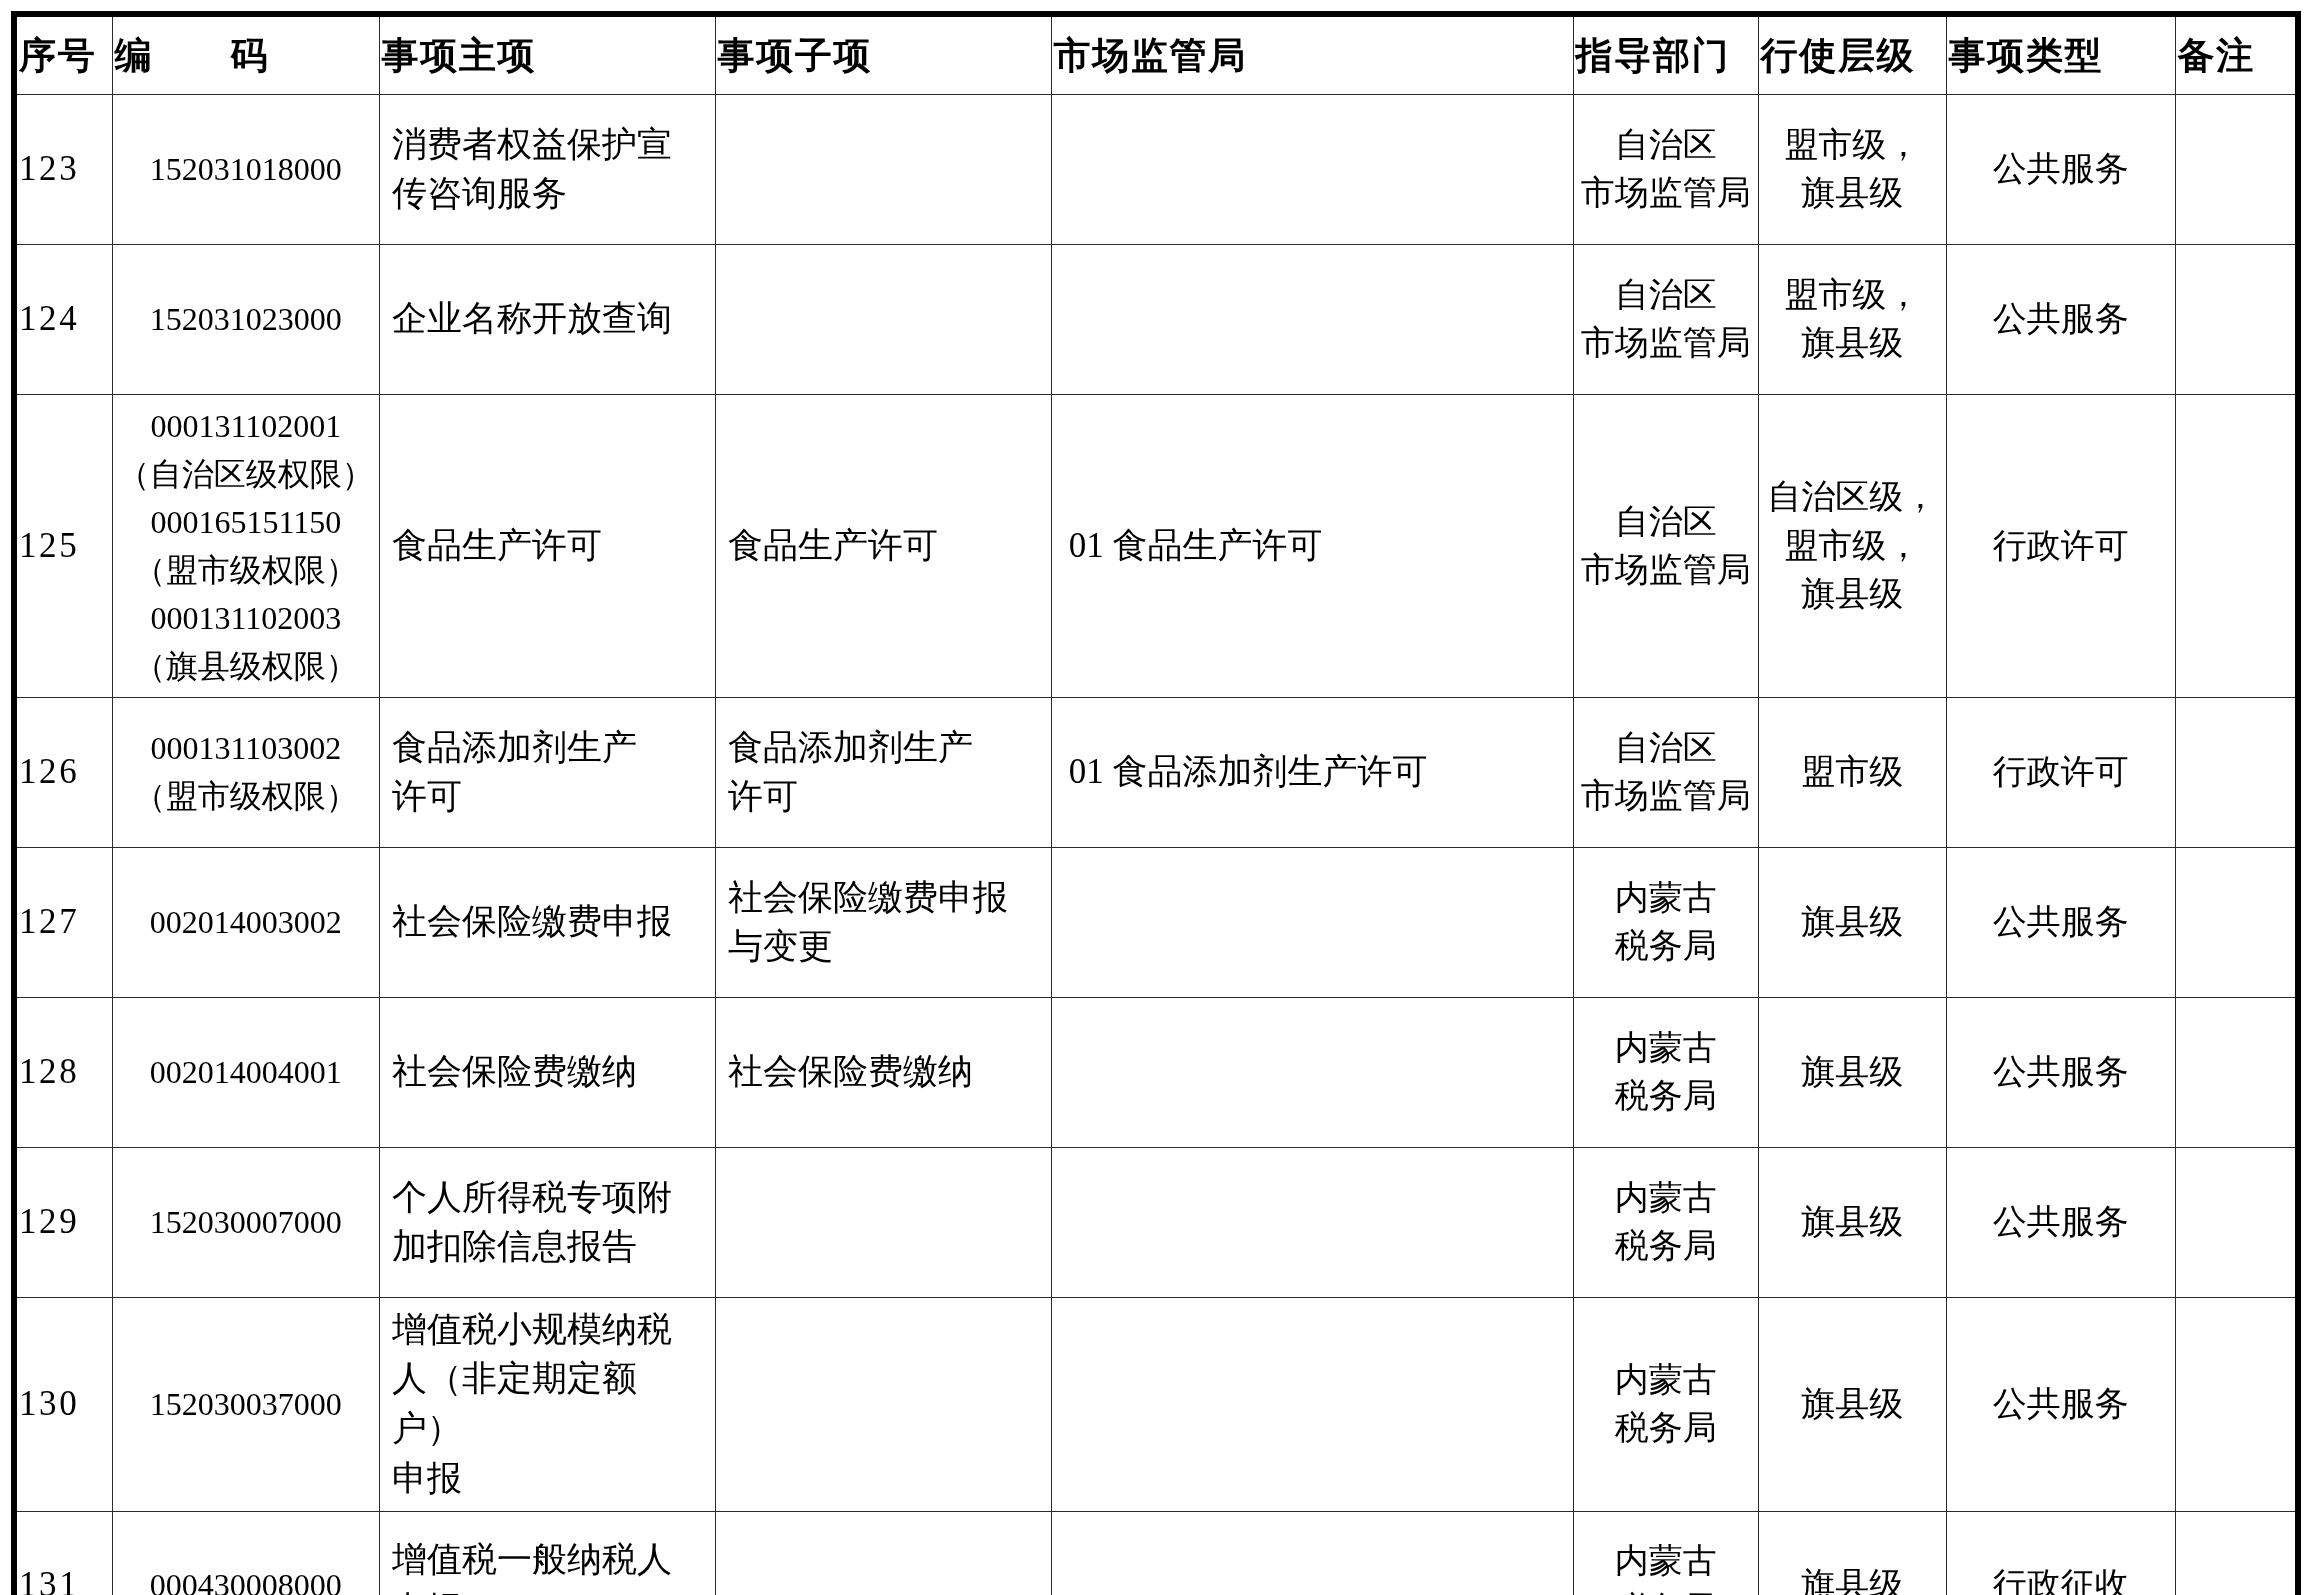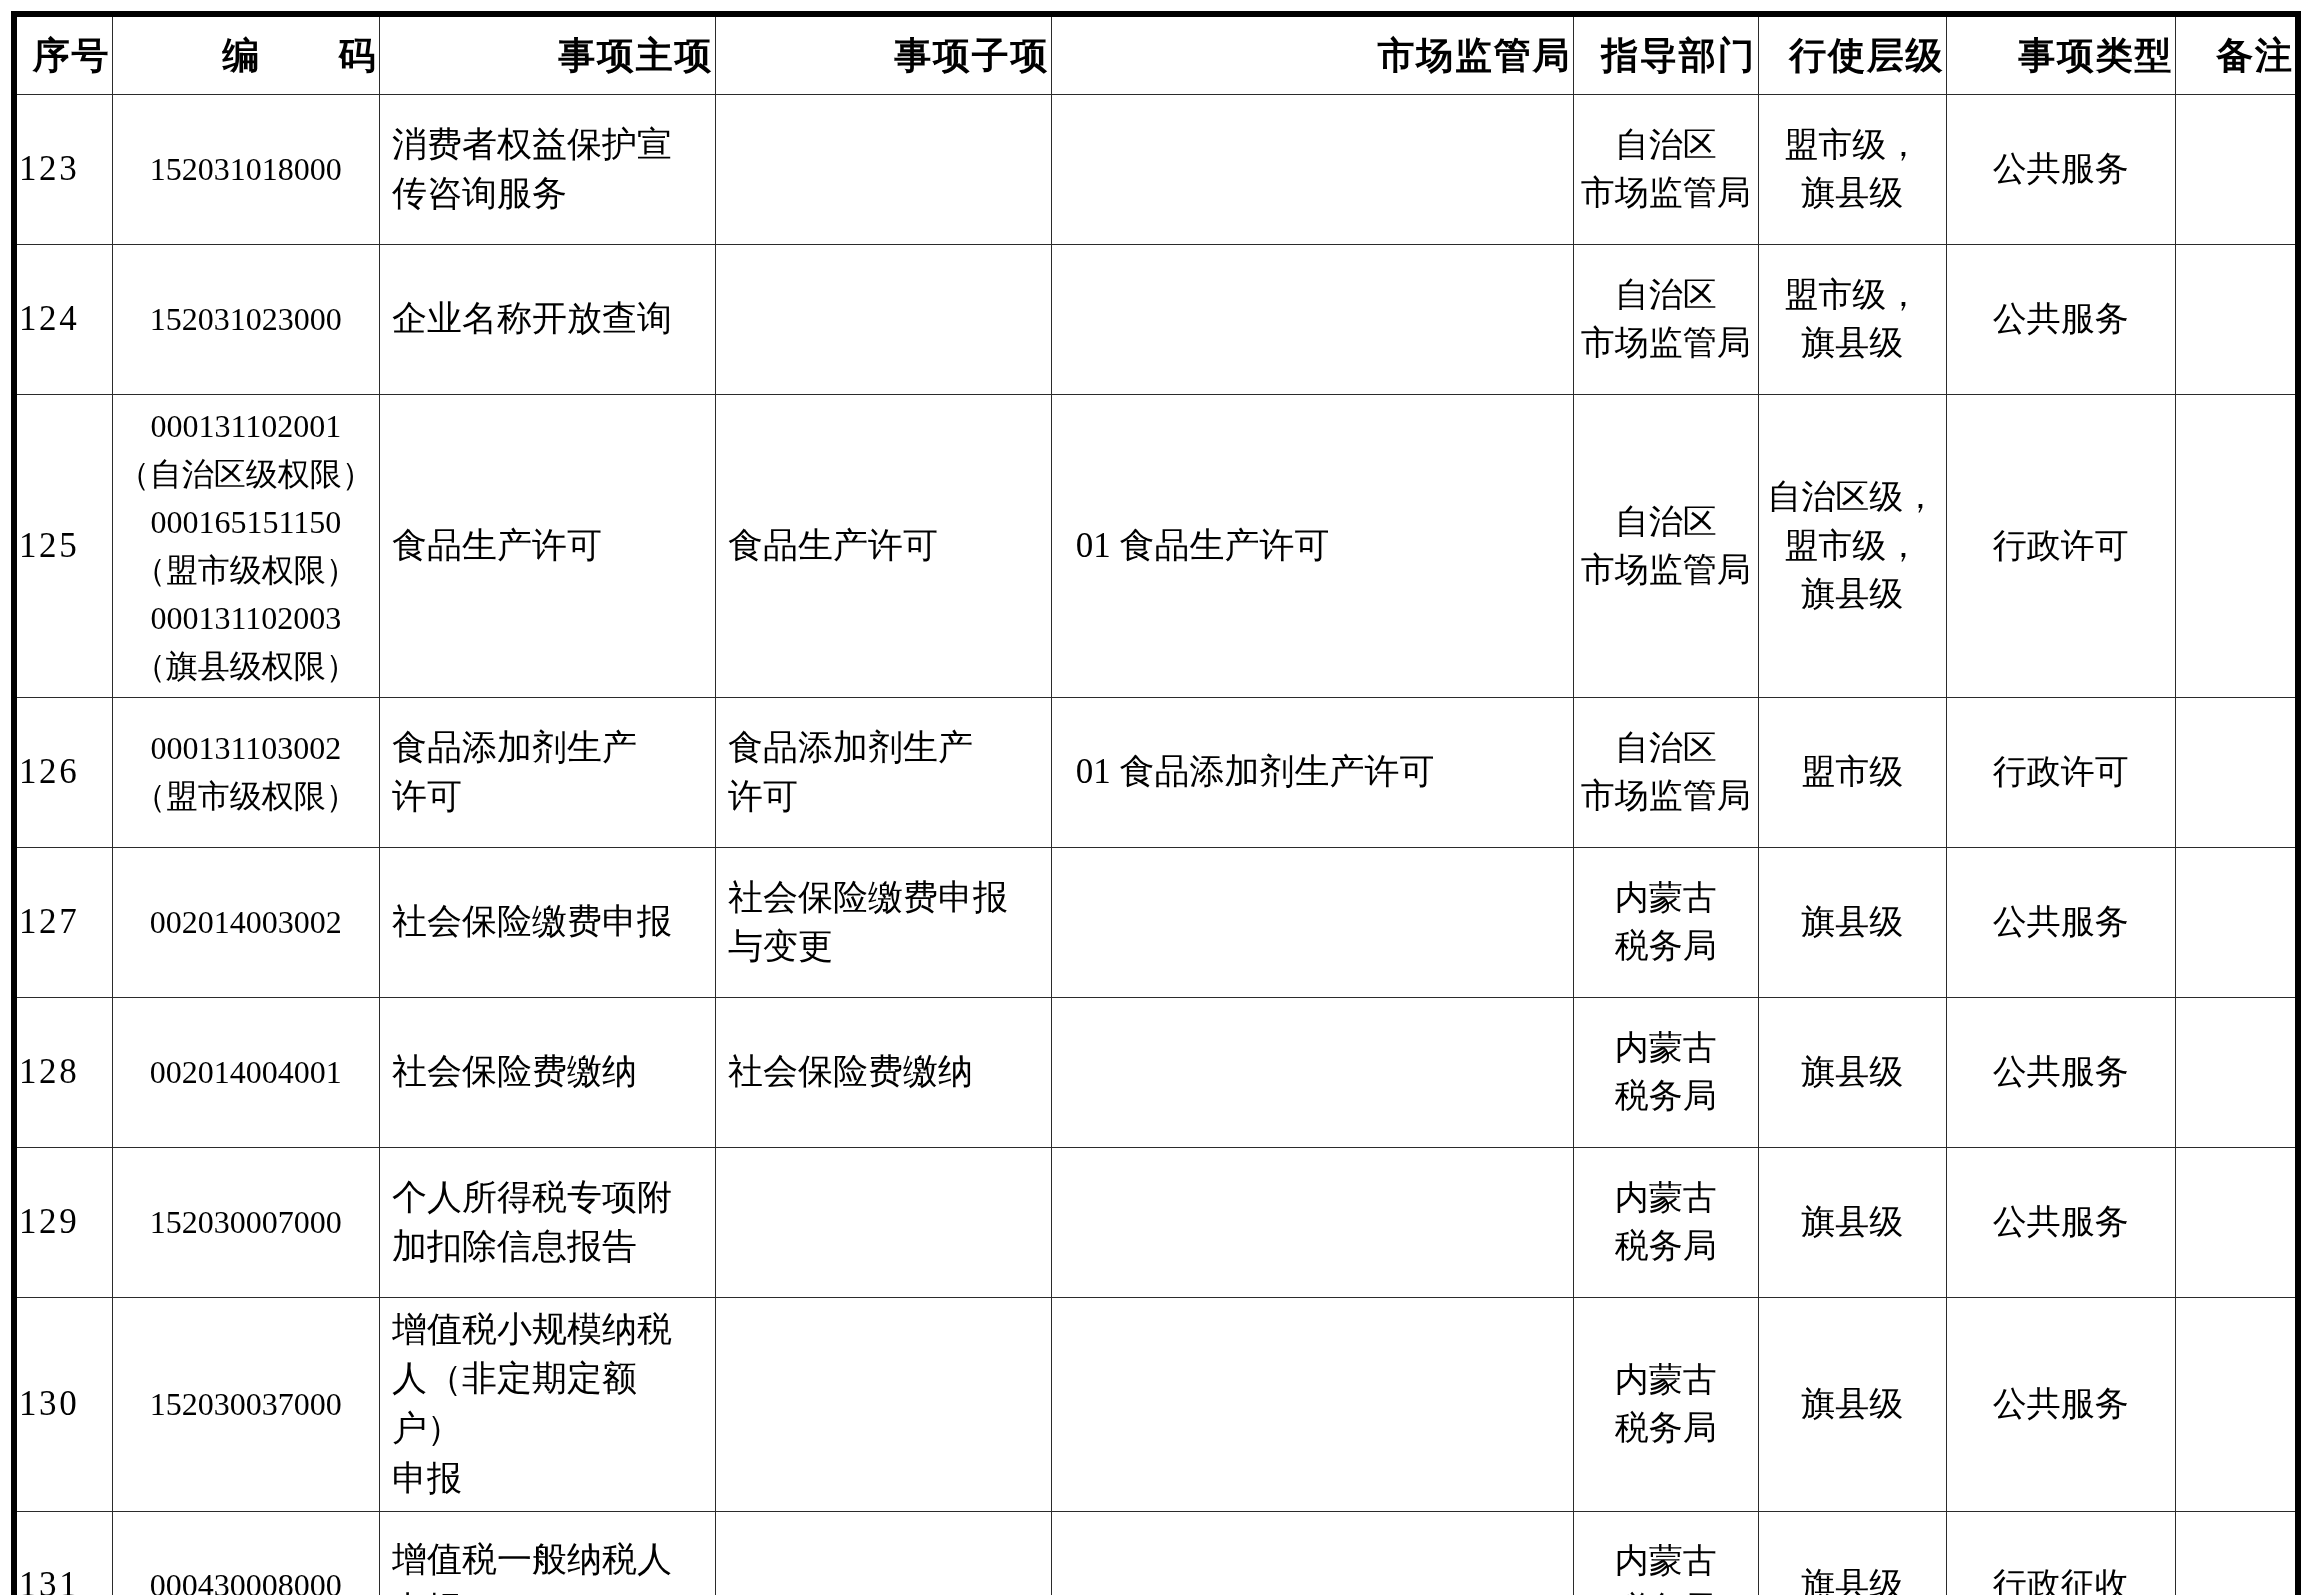--- a/index.html
+++ b/index.html
@@ -29,21 +29,21 @@
     border: 1.7px solid #2b2b2b;
     box-sizing: border-box;
     vertical-align: middle;
     overflow: hidden;
   }
   thead tr { height: 80px; }
   tbody tr { height: 150px; }
   th {
     font-size: 37px;
     font-weight: bold;
-    text-align: right;
+    text-align: left;
     padding: 3.5px 1.7px;
     letter-spacing: 1.7px;
     font-family: Liberation Mono, monospace;
   }
   td {
     font-size: 35px;
     line-height: 1.42;
     padding: 7px 10.5px;
     white-space: pre-line;
   }
@@ -58,21 +58,21 @@
     line-height: 1.5;
     padding: 7px 1.7px;
     margin-left: 19px;
   }
   td.c-main, td.c-sub {
     text-align: left;
     padding: 7px 12.2px;
   }
   td.c-biz {
     text-align: left;
-    padding: 7px 24px;
+    padding: 7px 17px;
   }
   td.c-dept, td.c-level, td.c-type {
     text-align: center;
     padding: 7px 3.5px;
     font-size: 34px;
   }
   td.c-note { text-align: center; padding: 7px 3.5px; }
 </style>
 </head>
 <body>

